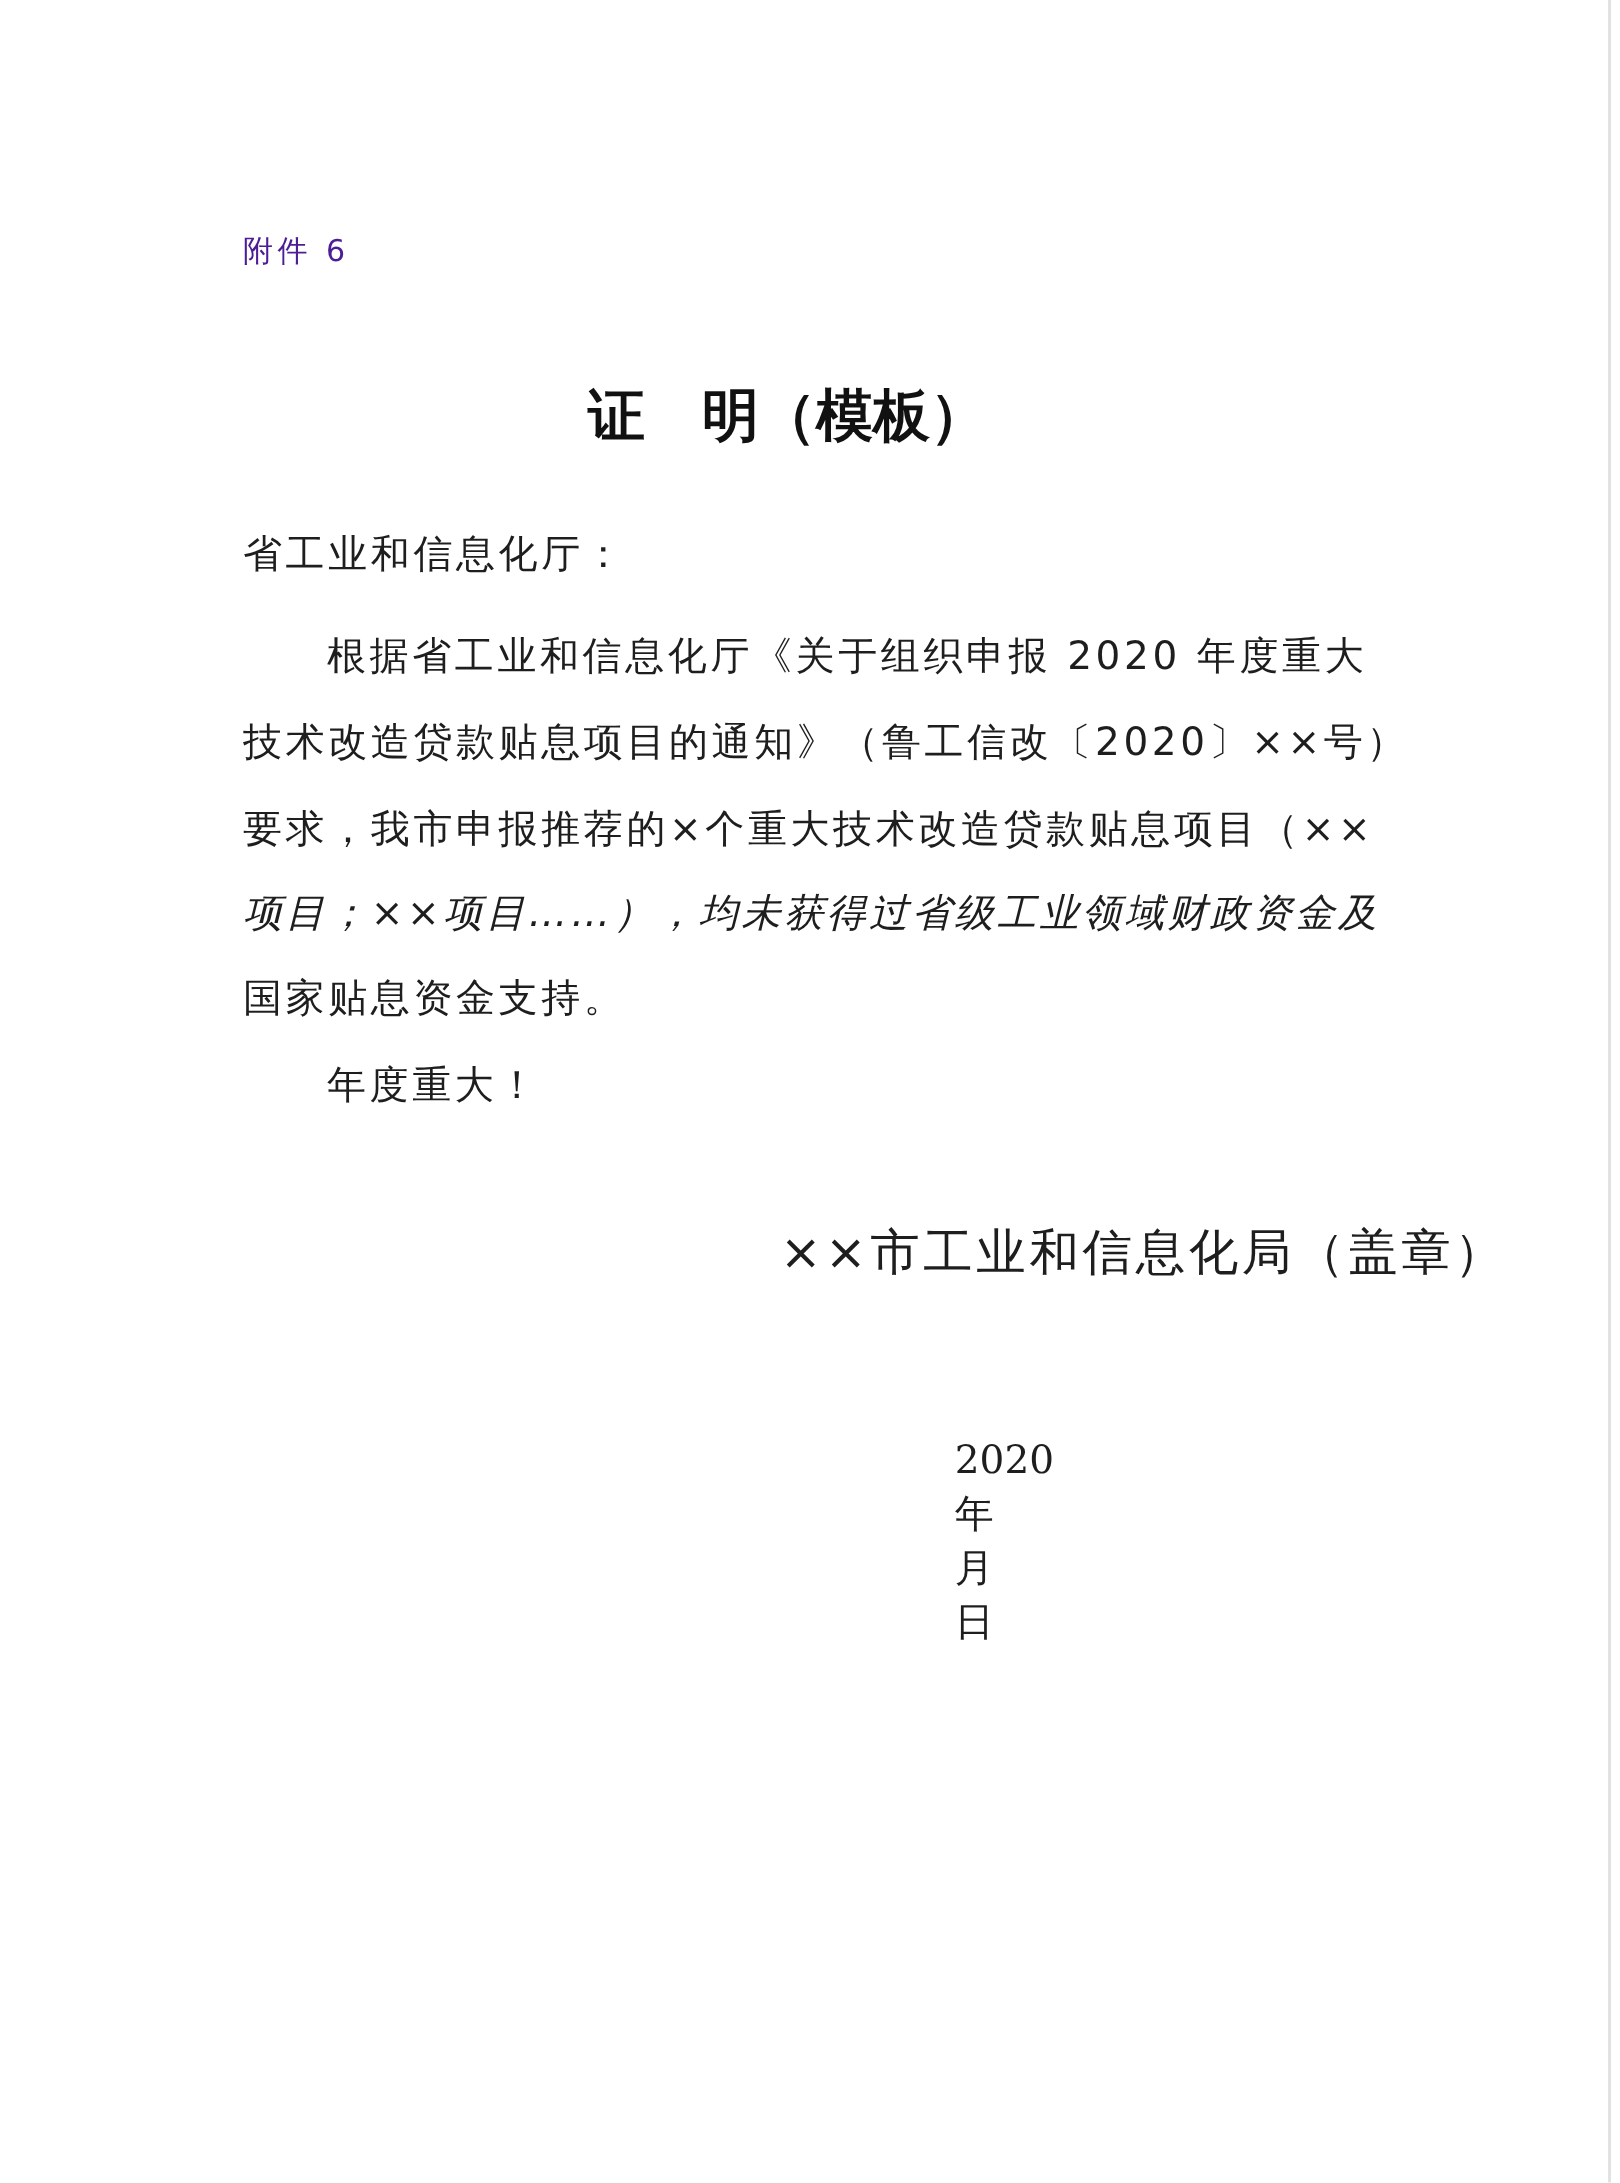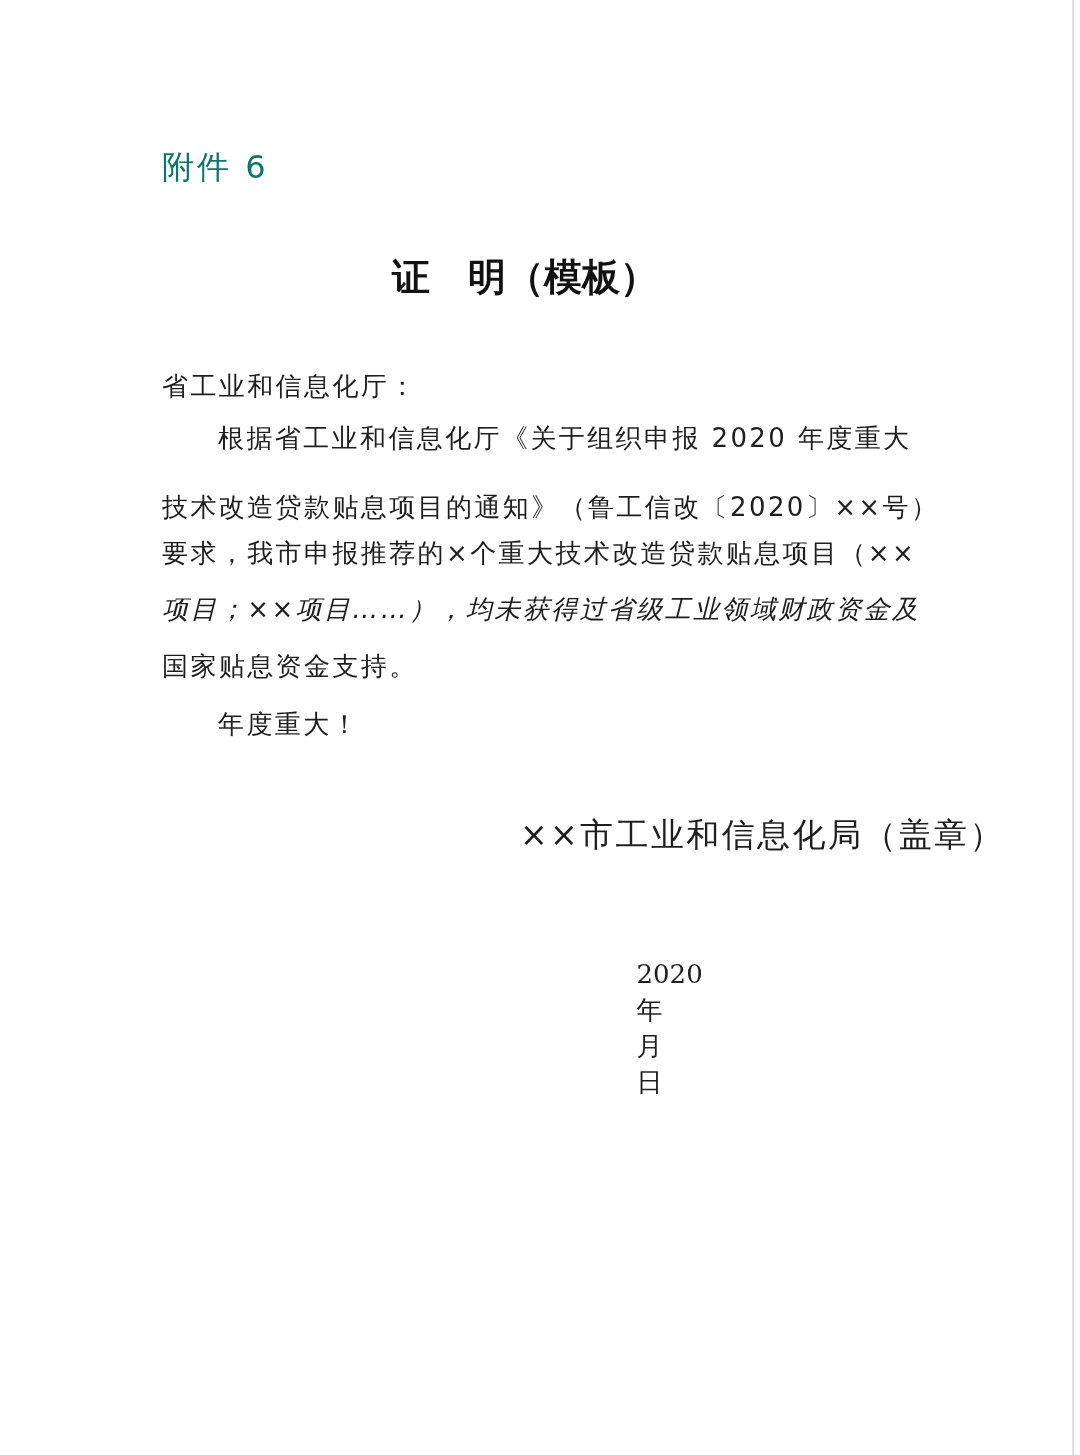--- a/index.html
+++ b/index.html
@@ -20,24 +20,24 @@
       left: 1072px;
       top: 0;
       width: 2px;
       height: 1455px;
       background: #e2e2e2;
     }
     .attachment-label {
       position: absolute;
       left: 162px;
       top: 150px;
-      font-size: 32px;
+      font-size: 20px;
       letter-spacing: 3px;
       line-height: 34px;
-      color: #0f766e;
+      color: #4c1d95;
     }
     .doc-title {
       position: absolute;
       left: 392px;
       top: 252px;
       font-family: "DejaVu Serif", "Liberation Serif", serif;
       font-size: 38px;
       font-weight: bold;
       line-height: 50px;
       color: #111;
@@ -45,23 +45,23 @@
     }
     .line {
       position: absolute;
       left: 162px;
       font-size: 26px;
       line-height: 36px;
       letter-spacing: 2.4px;
       white-space: pre;
       color: #1e1e1e;
     }
-    .addressee { top: 368px; text-align: center; }
+    .addressee { top: 352px; text-align: center; }
     .p1 { top: 420px; left: 218px; }
-    .p2 { top: 477px; margin-top: 12px; }
+    .p2 { top: 477px; }
     .p3 { top: 535px; }
     .p4 { top: 591px; font-style: italic; }
     .p5 { top: 648px; }
     .closing { top: 706px; left: 218px; }
     .signature {
       position: absolute;
       left: 520px;
       top: 817px;
       font-size: 33px;
       line-height: 36px;

